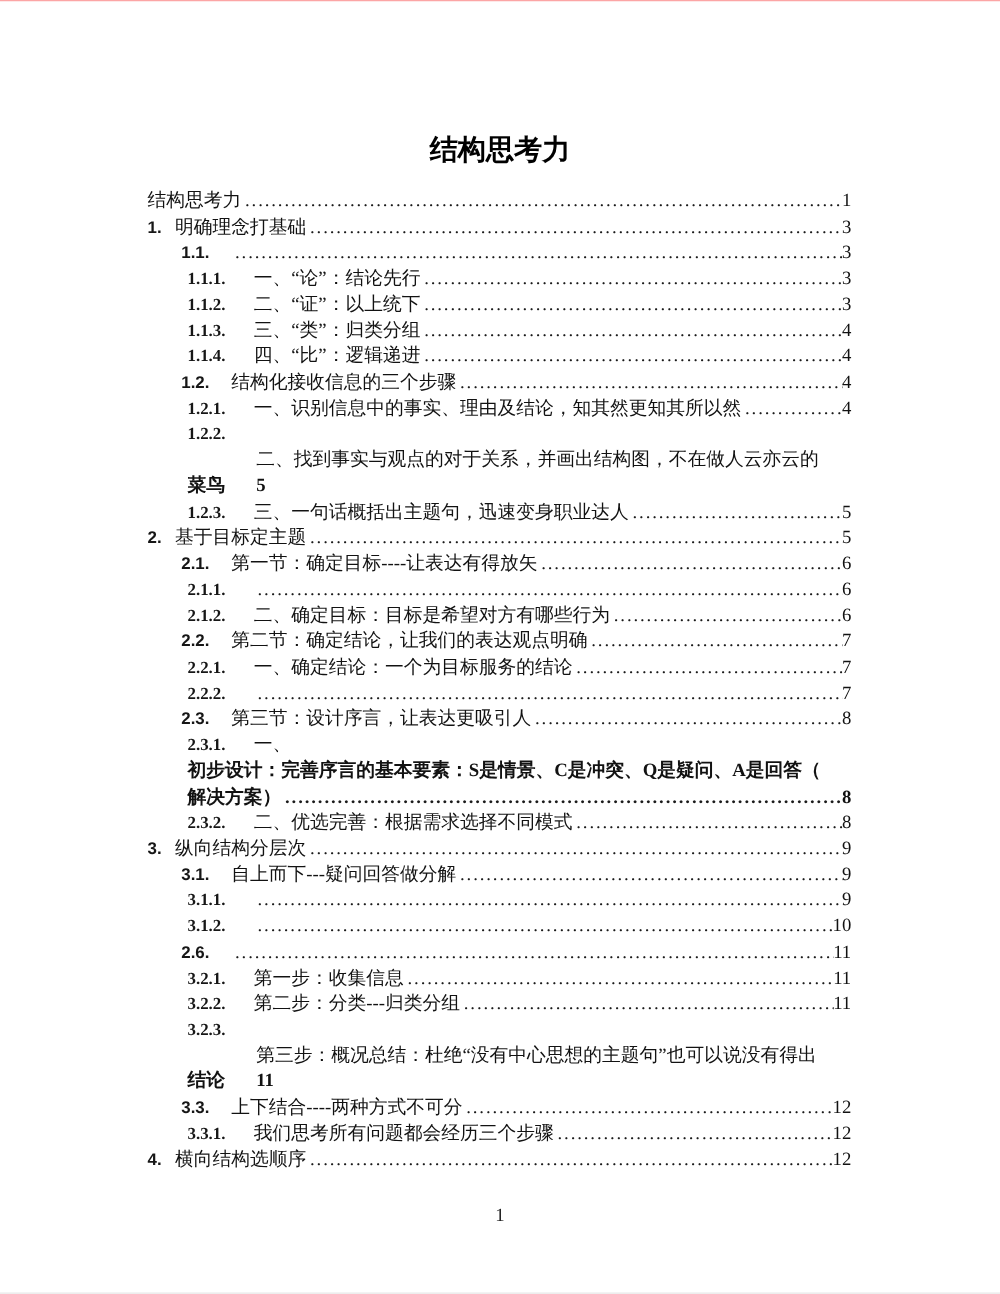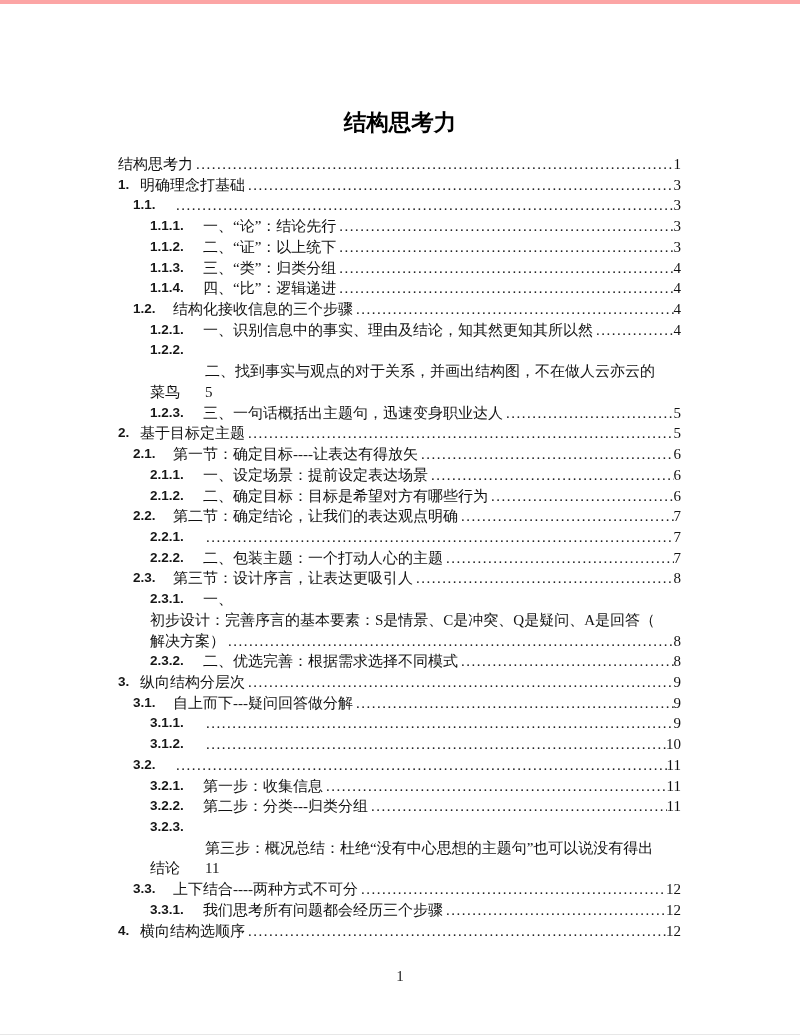--- a/index.html
+++ b/index.html
@@ -5,21 +5,21 @@
   html,body{margin:0;padding:0;}
   body{
     width:800px;height:1035px;
     background:#ffffff;color:#121212;
     font-family:"Liberation Serif", serif;
     position:relative;overflow:hidden;
     box-sizing:border-box;
   }
   .page{
     position:absolute;inset:0;
-    border-top:4px solid #fca5a5;
+    border-top:1px solid #fca5a5;
     border-bottom:1px solid #e7e7e7;
   }
   .title{
     margin:0;padding-top:103px;
     text-align:center;
     font-size:22.5px;font-weight:bold;
     font-family:"Liberation Serif", serif;
     color:#000;
   }
   .toc{
@@ -30,23 +30,23 @@
     height:20.72px;line-height:20.72px;
     font-size:15px;white-space:nowrap;
   }
   .num{
     flex:0 0 auto;
     font-family:"Liberation Sans", sans-serif;
     font-weight:600;font-size:13.5px;
     color:#161616;
   }
   .l1 .num{width:22px;}
-  .l2{padding-left:15px;} .l2 .num{width:40px;}
-  .l3{padding-left:32px;} .l3 .num{width:53px;}
-  .hang{padding-left:32px;}
+  .l2{padding-left:15px;} .l2 .num{width:40px;margin-left:12px;}
+  .l3{padding-left:32px;} .l3 .num{width:53px;font-family:Liberation Serif, serif;}
+  .hang{padding-left:32px;font-weight:bold;}
   .deep{padding-left:87px;align-items:center;}
   .text{flex:0 0 auto;color:#121212;}
   .dots{
     flex:1 1 0;min-width:0;
     overflow:hidden;white-space:nowrap;
     letter-spacing:1.5px;margin-left:3px;
     color:#1a1a1a;
   }
   .pagenum{flex:0 0 auto;color:#121212;}
   .gap{display:inline-block;width:25px;flex:0 0 auto;}
@@ -137,44 +137,43 @@
         <span class="pagenum">5</span>
       </div>
       <div class="row l2">
         <span class="num">2.1.</span>
         <span class="text">第一节：确定目标----让表达有得放矢</span>
         <span class="dots">........................................................................................................................................................................................................</span>
         <span class="pagenum">6</span>
       </div>
       <div class="row l3">
         <span class="num">2.1.1.</span>
-        <span class="text">一、设定场景：提前设定表达场景</span>
         <span class="dots">........................................................................................................................................................................................................</span>
         <span class="pagenum">6</span>
       </div>
       <div class="row l3">
         <span class="num">2.1.2.</span>
         <span class="text">二、确定目标：目标是希望对方有哪些行为</span>
         <span class="dots">........................................................................................................................................................................................................</span>
         <span class="pagenum">6</span>
       </div>
       <div class="row l2">
         <span class="num">2.2.</span>
         <span class="text">第二节：确定结论，让我们的表达观点明确</span>
         <span class="dots">........................................................................................................................................................................................................</span>
         <span class="pagenum">7</span>
       </div>
       <div class="row l3">
         <span class="num">2.2.1.</span>
+        <span class="text">一、确定结论：一个为目标服务的结论</span>
         <span class="dots">........................................................................................................................................................................................................</span>
         <span class="pagenum">7</span>
       </div>
       <div class="row l3">
         <span class="num">2.2.2.</span>
-        <span class="text">二、包装主题：一个打动人心的主题</span>
         <span class="dots">........................................................................................................................................................................................................</span>
         <span class="pagenum">7</span>
       </div>
       <div class="row l2">
         <span class="num">2.3.</span>
         <span class="text">第三节：设计序言，让表达更吸引人</span>
         <span class="dots">........................................................................................................................................................................................................</span>
         <span class="pagenum">8</span>
       </div>
       <div class="row l3">
@@ -211,21 +210,21 @@
         <span class="num">3.1.1.</span>
         <span class="dots">........................................................................................................................................................................................................</span>
         <span class="pagenum">9</span>
       </div>
       <div class="row l3">
         <span class="num">3.1.2.</span>
         <span class="dots">........................................................................................................................................................................................................</span>
         <span class="pagenum">10</span>
       </div>
       <div class="row l2">
-        <span class="num">3.2.</span>
+        <span class="num">2.6.</span>
         <span class="dots">........................................................................................................................................................................................................</span>
         <span class="pagenum">11</span>
       </div>
       <div class="row l3">
         <span class="num">3.2.1.</span>
         <span class="text">第一步：收集信息</span>
         <span class="dots">........................................................................................................................................................................................................</span>
         <span class="pagenum">11</span>
       </div>
       <div class="row l3">

